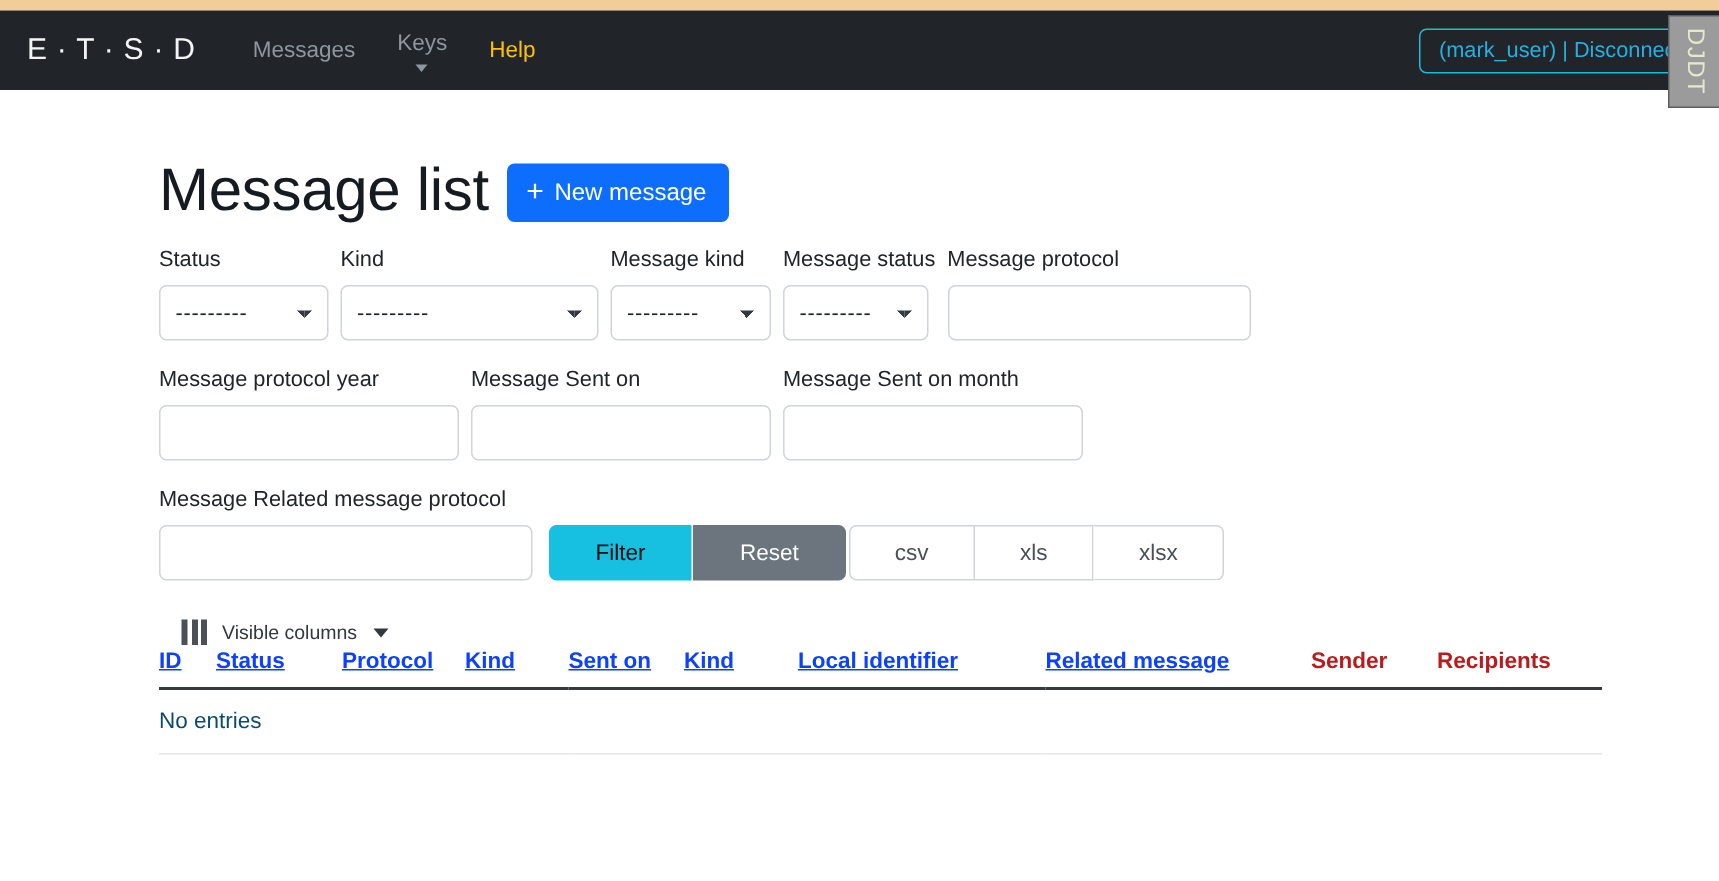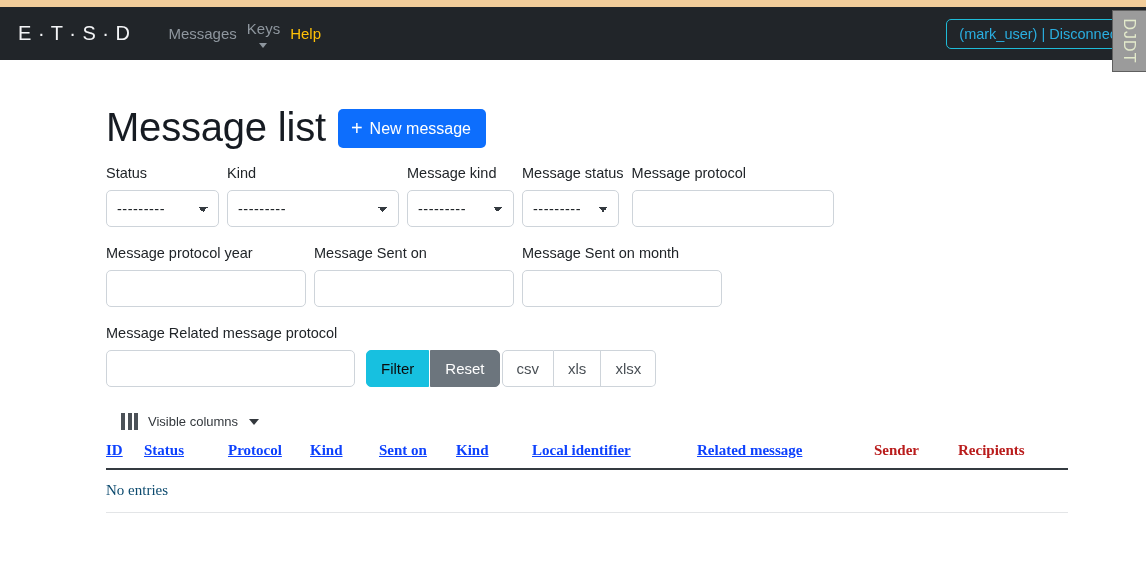--- a/index.html
+++ b/index.html
@@ -40,21 +40,21 @@
     color: #f3f4f6;
     font-size: 20px;
     letter-spacing: 0.5px;
     white-space: nowrap;
     margin-right: 38px;
     font-weight: 400;
   }
   .nav-links {
     display: flex;
     align-items: center;
-    gap: 10px;
+    gap: 28px;
   }
   .nav-link {
     color: #8e969e;
     font-size: 15px;
     text-decoration: none;
     white-space: nowrap;
     cursor: pointer;
   }
   .nav-link.help {
     color: #ffc107;
@@ -237,21 +237,21 @@
     display: flex;
     margin-left: 11px;
     height: 37px;
   }
   .btn-group button {
     font-family: "Liberation Sans", sans-serif;
     font-size: 15px;
     border: 1px solid transparent;
     cursor: pointer;
     line-height: 1;
-    padding: 0 14px;
+    padding: 0 30px;
     height: 37px;
     box-sizing: border-box;
   }
   .btn-filter {
     background: #17c0e0;
     color: #0b0c0d;
     border-radius: 5px 0 0 5px;
     border-color: #17c0e0 !important;
   }
   .btn-reset {
@@ -304,23 +304,22 @@
   .vis-caret {
     width: 0; height: 0;
     border-left: 5px solid transparent;
     border-right: 5px solid transparent;
     border-top: 6px solid #33383d;
     margin-left: 1px;
   }
 
   
   .table-wrap {
-    margin-top: 12px;
+    margin-top: 2px;
     width: 940px;
-    font-family: Liberation Serif, serif;
   }
   table.msg-table {
     border-collapse: collapse;
     width: 100%;
     table-layout: fixed;
   }
   table.msg-table thead th {
     text-align: left;
     font-size: 15px;
     font-weight: bold;

